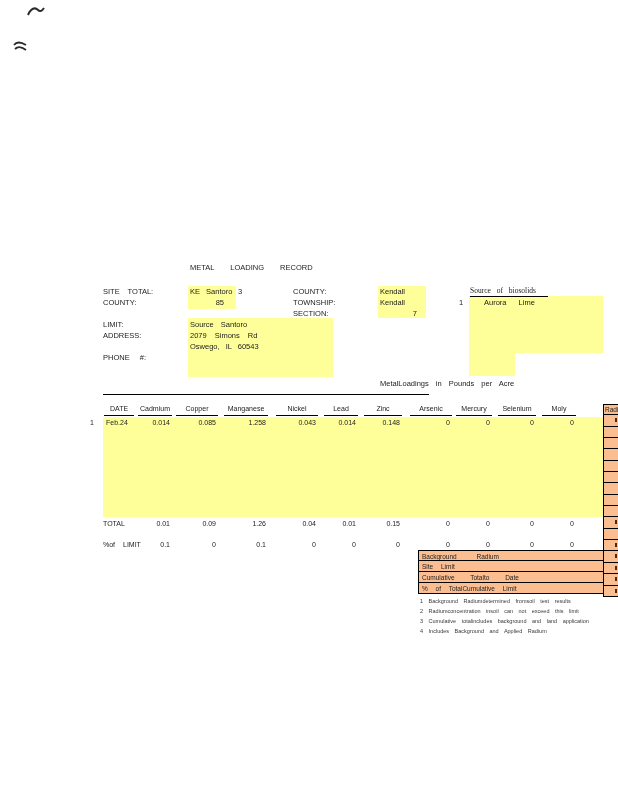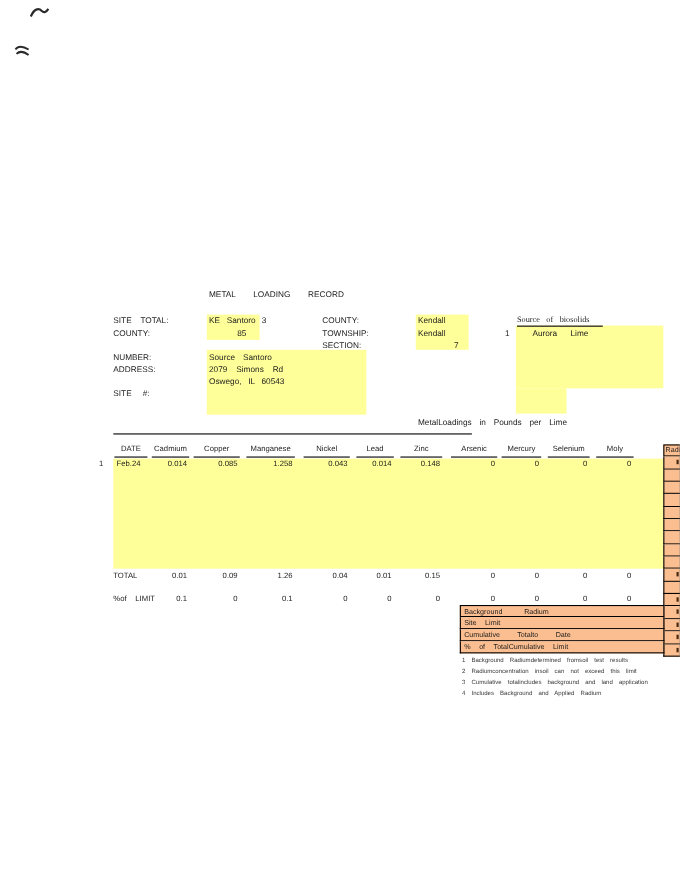--- a/index.html
+++ b/index.html
@@ -58,32 +58,32 @@
 <span class="abs t" style="left:103px;top:298px">COUNTY:</span>
 <span class="abs t num" style="left:196px;top:298px;width:28px">85</span>
 
 <span class="abs t" style="left:293px;top:287px">COUNTY:</span>
 <span class="abs t" style="left:380px;top:287px">Kendall</span>
 <span class="abs t" style="left:293px;top:298px">TOWNSHIP:</span>
 <span class="abs t" style="left:380px;top:298px">Kendall</span>
 <span class="abs t" style="left:293px;top:309px">SECTION:</span>
 <span class="abs t num" style="left:393px;top:309px;width:24px">7</span>
 
-<span class="abs t" style="left:103px;top:320px">NUMBER:</span>
+<span class="abs t" style="left:103px;top:320px">LIMIT:</span>
 <span class="abs t ws5" style="left:190px;top:320px">Source Santoro</span>
 <span class="abs t" style="left:103px;top:331px">ADDRESS:</span>
 <span class="abs t ws6" style="left:190px;top:331px">2079 Simons Rd</span>
 <span class="abs t ws4" style="left:190px;top:342px">Oswego, IL 60543</span>
-<span class="abs t ws8" style="left:103px;top:353px">SITE #:</span>
+<span class="abs t ws8" style="left:103px;top:353px">PHONE #:</span>
 
 <span class="abs t ws4 ul" style="left:470px;top:286px;width:78px">Source of biosolids</span>
 <span class="abs t" style="left:459px;top:298px">1</span>
 <span class="abs t ws10" style="left:484px;top:298px">Aurora Lime</span>
 
-<span class="abs t ws5" style="left:380px;top:379px">MetalLoadings in Pounds per Lime</span>
+<span class="abs t ws5" style="left:380px;top:379px">MetalLoadings in Pounds per Acre</span>
 <div class="abs rule" style="left:103px;top:394px;width:326px"></div>
 
 <span class="abs s hdr" style="left:104px;top:404px;width:30px">DATE</span>
 <span class="abs s hdr" style="left:138px;top:404px;width:34px">Cadmium</span>
 <span class="abs s hdr" style="left:176px;top:404px;width:42px">Copper</span>
 <span class="abs s hdr" style="left:224px;top:404px;width:44px">Manganese</span>
 <span class="abs s hdr" style="left:276px;top:404px;width:42px">Nickel</span>
 <span class="abs s hdr" style="left:324px;top:404px;width:34px">Lead</span>
 <span class="abs s hdr" style="left:364px;top:404px;width:38px">Zinc</span>
 <span class="abs s hdr" style="left:410px;top:404px;width:42px">Arsenic</span>

